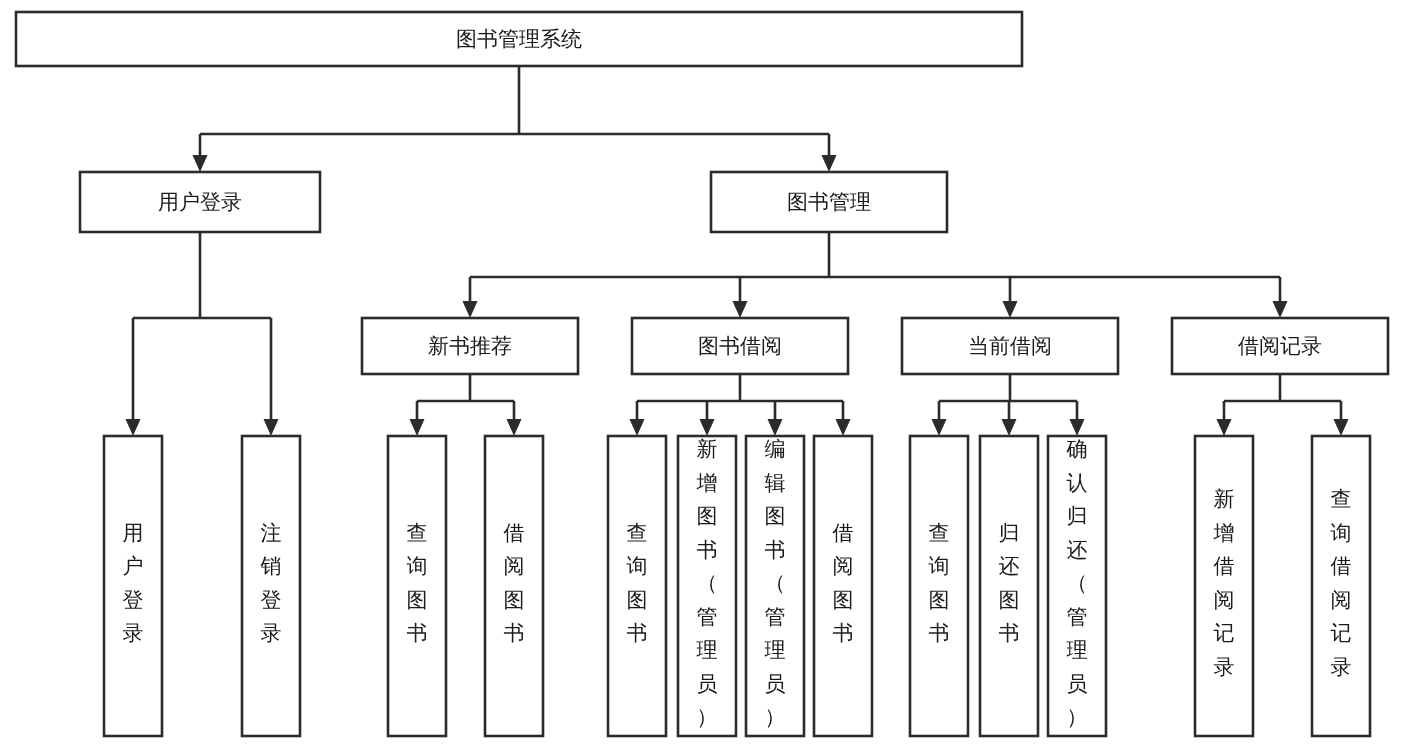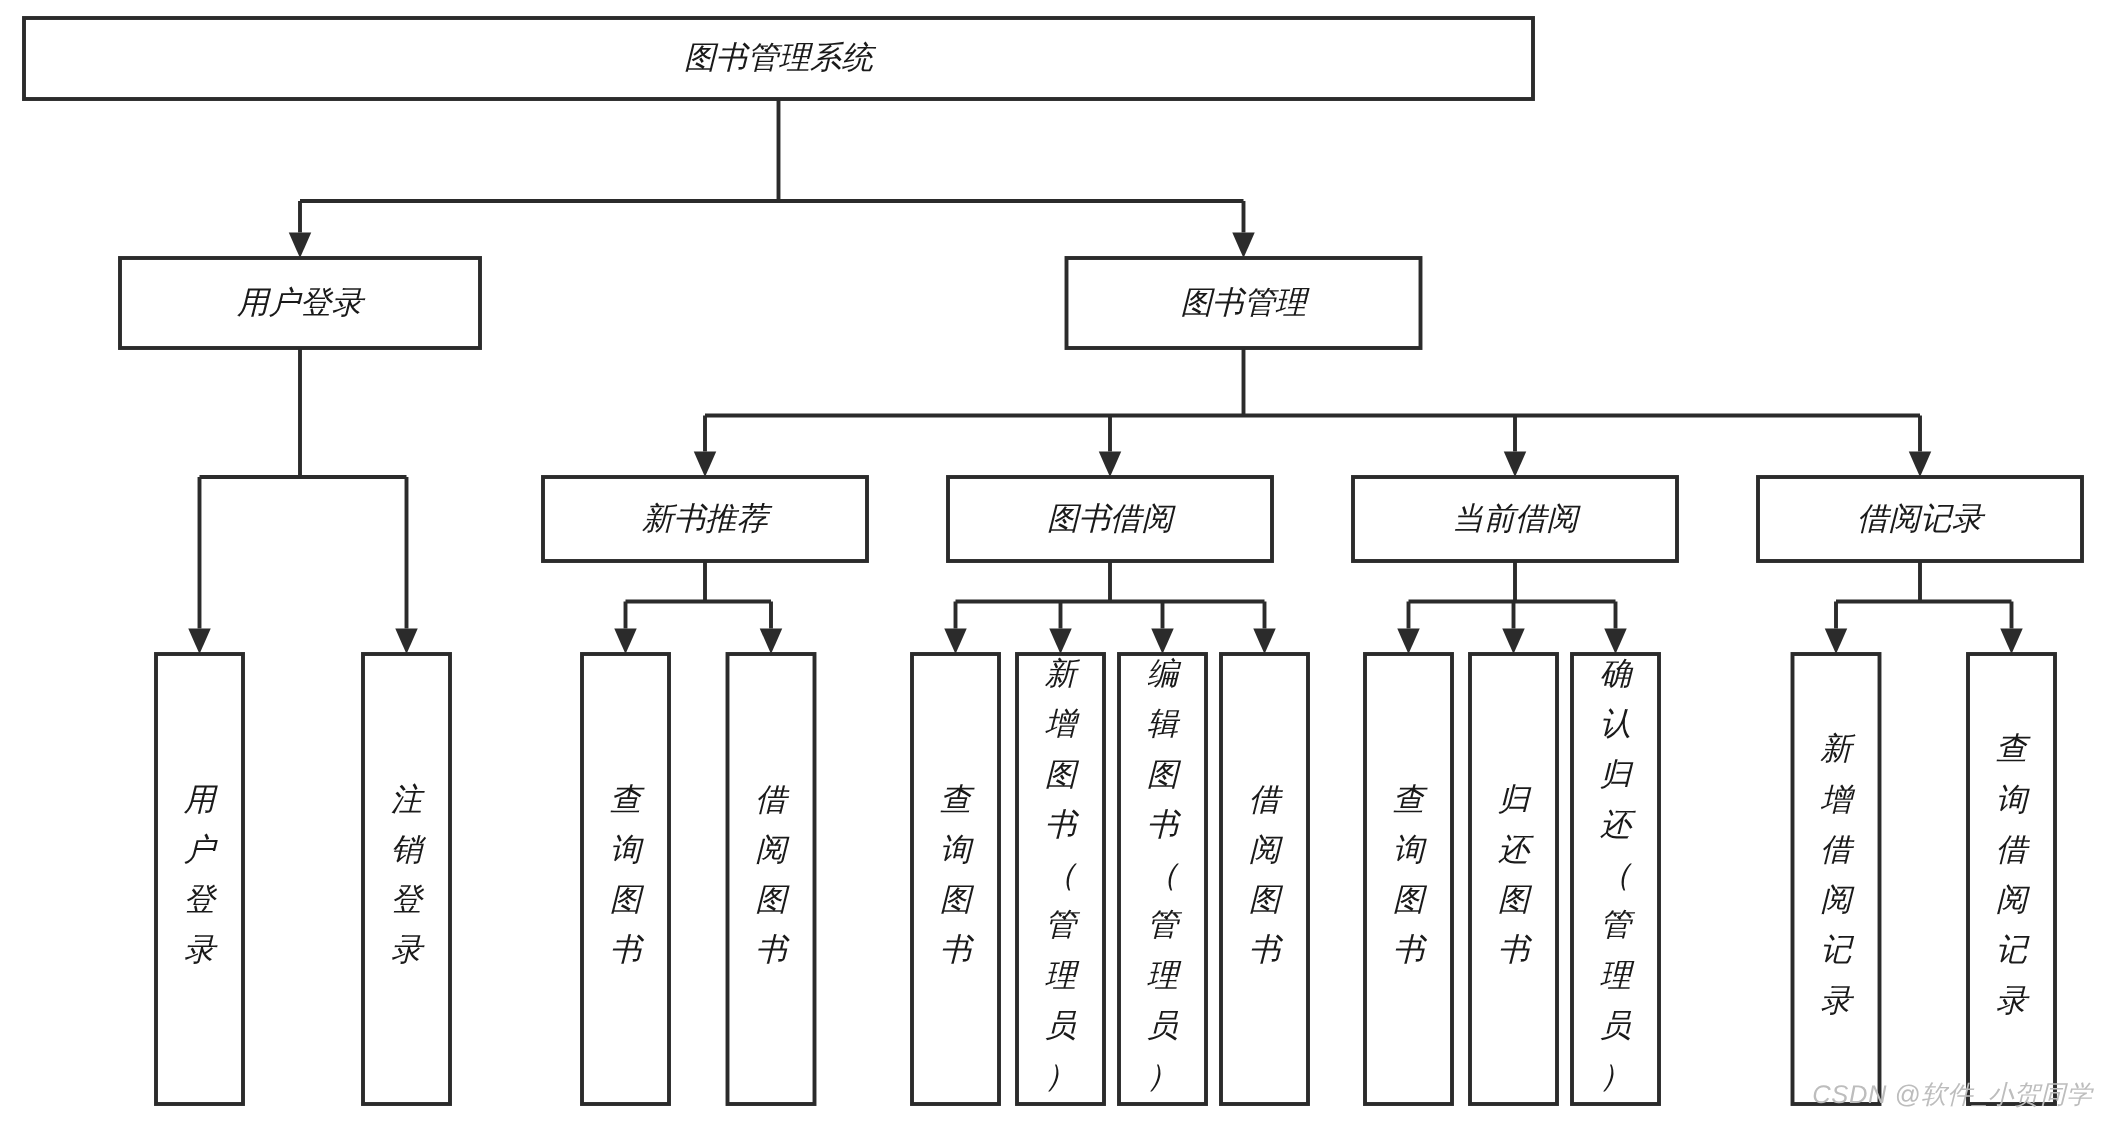--- a/index.html
+++ b/index.html
@@ -1,20 +1,20 @@
 <!DOCTYPE html>
 <html><head>
 <meta charset="utf-8">
 <style>
   html,body{margin:0;padding:0;background:#ffffff;}
   body{
     font-family:"Liberation Sans","DejaVu Sans",sans-serif;
     width:1405px;height:747px;overflow:hidden;
   }
-  #stage{position:relative;width:1405px;height:747px;background:#fff;font-style:italic;}
+  #stage{position:relative;width:1405px;height:747px;background:#fff;}
   svg#diagram{position:absolute;left:0;top:0;width:1405px;height:747px;display:block;}
   .node-rect{fill:#ffffff;stroke:#2b2b2b;stroke-width:2.6;}
   .node-label{
     font-family:"Liberation Sans","DejaVu Sans",sans-serif;
     fill:#1a1a1a;font-size:21px;
     dominant-baseline:middle;text-anchor:middle;
   }
   .vlabel{
     font-family:"Liberation Sans","DejaVu Sans",sans-serif;
     fill:#1a1a1a;font-size:21px;text-anchor:middle;
@@ -163,14 +163,13 @@
         <g>
           <rect x="1195" y="436" width="58" height="300" class="node-rect"></rect>
           <text x="1224" y="506.25" class="vlabel"><tspan x="1224" dy="0">新</tspan><tspan x="1224" dy="33.5">增</tspan><tspan x="1224" dy="33.5">借</tspan><tspan x="1224" dy="33.5">阅</tspan><tspan x="1224" dy="33.5">记</tspan><tspan x="1224" dy="33.5">录</tspan></text>
         </g>
         <g>
           <rect x="1312" y="436" width="58" height="300" class="node-rect"></rect>
           <text x="1341" y="506.25" class="vlabel"><tspan x="1341" dy="0">查</tspan><tspan x="1341" dy="33.5">询</tspan><tspan x="1341" dy="33.5">借</tspan><tspan x="1341" dy="33.5">阅</tspan><tspan x="1341" dy="33.5">记</tspan><tspan x="1341" dy="33.5">录</tspan></text>
         </g>
       </g>
   </svg>
-  <div class="watermark">CSDN @软件_小贺同学</div>
 </div>
 
 </body></html>

